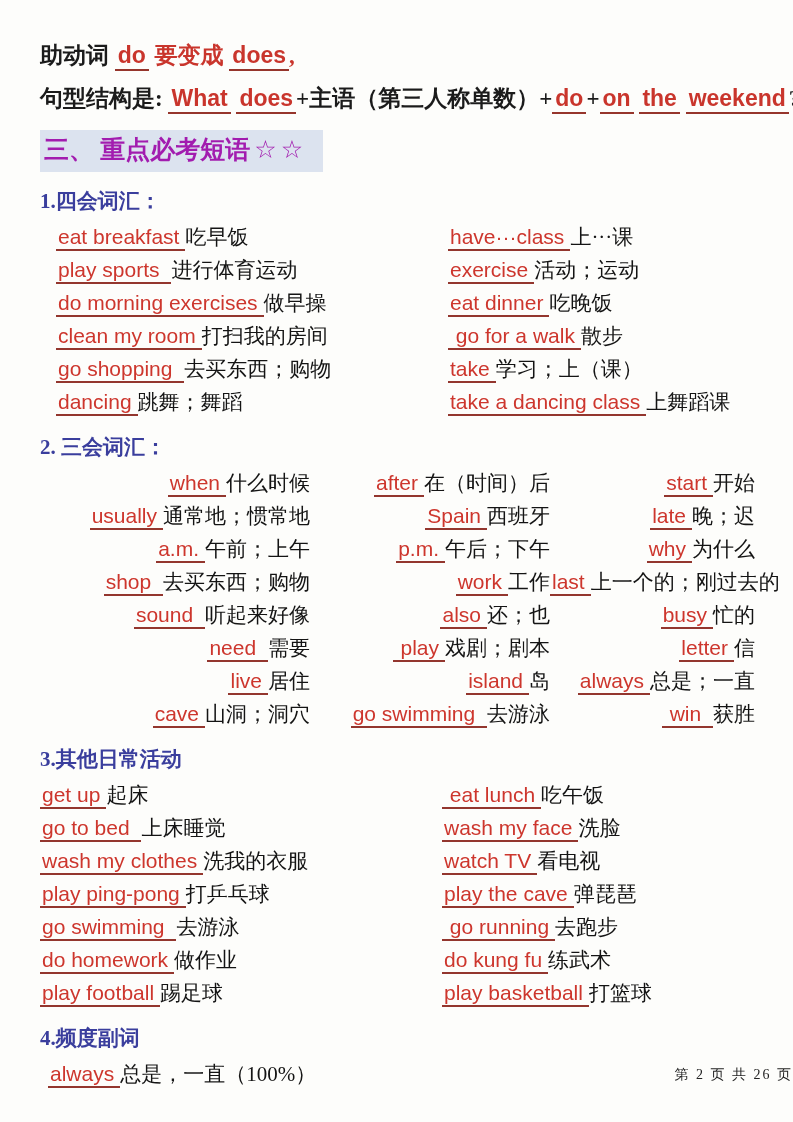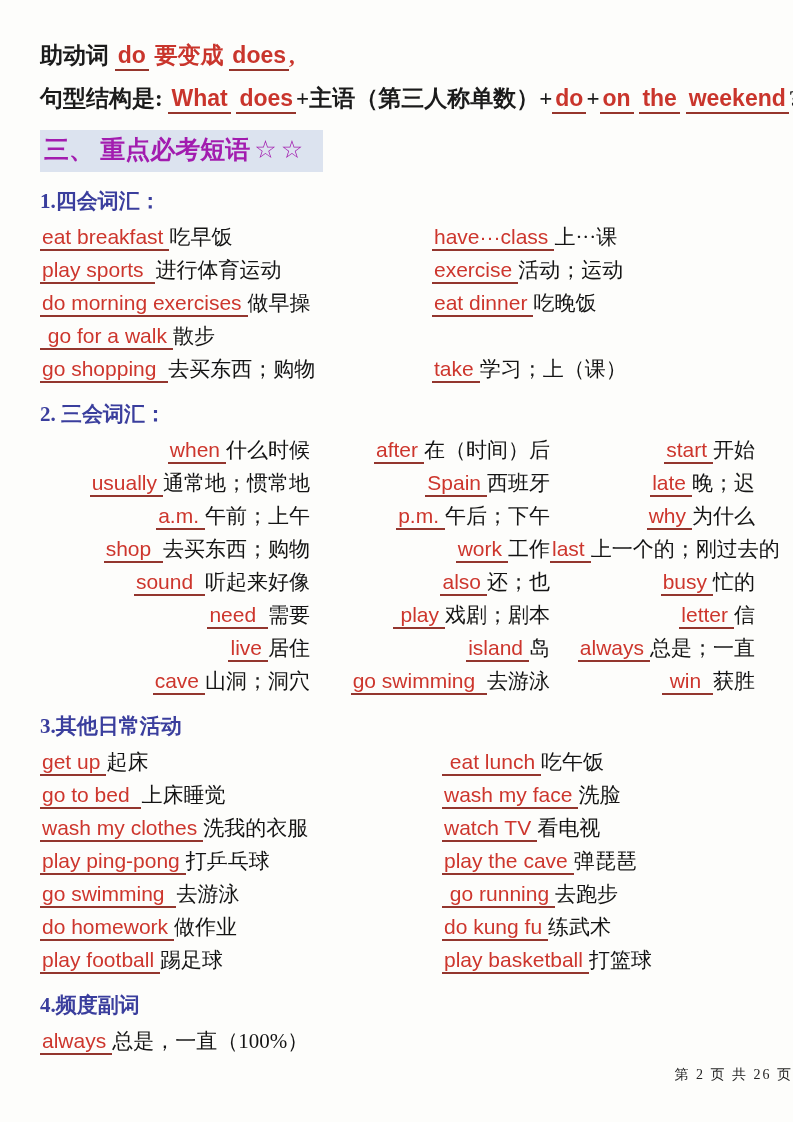--- a/index.html
+++ b/index.html
@@ -57,24 +57,24 @@
   }
   .rows{margin-top:4px;}
   .vrow{
     display:grid;
     align-items:baseline;
     height:33px;
     line-height:33px;
     font-size:21px;
     white-space:nowrap;
   }
-  .grid-a .vrow{grid-template-columns:392px 1fr;}
+  .grid-a .vrow{grid-template-columns:392px 1fr;margin-left:16px;}
   .grid-b .vrow{grid-template-columns:270px 240px 1fr;text-align:right;}
   .grid-c .vrow{grid-template-columns:402px 1fr;}
-  .grid-d .vrow{grid-template-columns:1fr;}
+  .grid-d .vrow{grid-template-columns:1fr;margin-left:8px;}
   .entry{white-space:nowrap;overflow:visible;}
   .en{
     color:#cd362d;
     font-family:"Liberation Sans","DejaVu Sans",sans-serif;
     border-bottom:2px solid #93362e;
     padding:0 6px 1px 2px;
     white-space:pre;
   }
   .cn{color:#141414;white-space:pre;}
   
@@ -109,25 +109,30 @@
         </div>
         <div class="vrow">
           <span class="entry"><span class="en">play sports </span><span class="cn">进行体育运动</span></span>
           <span class="entry"><span class="en">exercise</span><span class="cn">活动；运动</span></span>
         </div>
         <div class="vrow">
           <span class="entry"><span class="en">do morning exercises</span><span class="cn">做早操</span></span>
           <span class="entry"><span class="en">eat dinner</span><span class="cn">吃晚饭</span></span>
         </div>
         <div class="vrow">
+          <span class="entry"><span class="en">clean my room</span><span class="cn">打扫我的房间</span></span>
           <span class="entry"><span class="en"> go for a walk</span><span class="cn">散步</span></span>
         </div>
         <div class="vrow">
           <span class="entry"><span class="en">go shopping </span><span class="cn">去买东西；购物</span></span>
           <span class="entry"><span class="en">take</span><span class="cn">学习；上（课）</span></span>
+        </div>
+        <div class="vrow">
+          <span class="entry"><span class="en">dancing</span><span class="cn">跳舞；舞蹈</span></span>
+          <span class="entry"><span class="en">take a dancing class</span><span class="cn">上舞蹈课</span></span>
         </div>
       </div>
   </section>
 
   <section>
     <div class="sec-title">2. 三会词汇：</div>
     <div class="rows grid-b">
         <div class="vrow">
           <span class="entry"><span class="en">when</span><span class="cn">什么时候</span></span>
           <span class="entry"><span class="en">after</span><span class="cn">在（时间）后</span></span>

